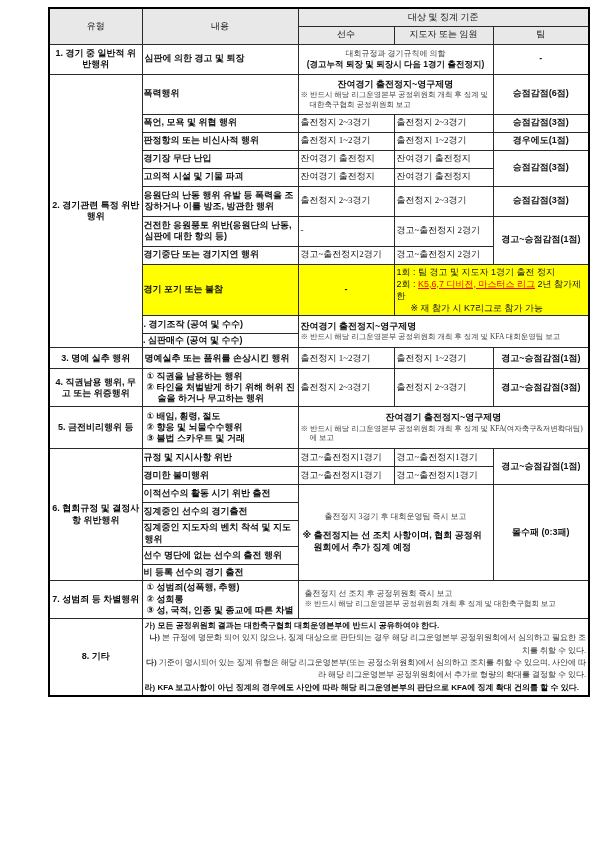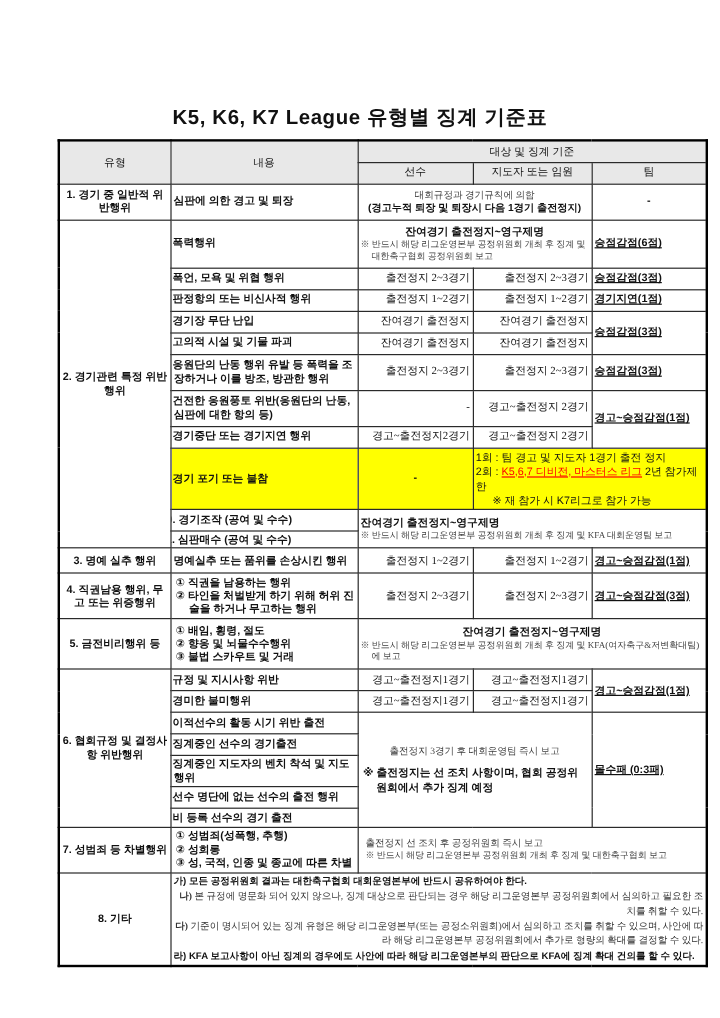--- a/index.html
+++ b/index.html
@@ -27,23 +27,23 @@
   tr.sec > td{border-top:1.6px solid #000;}
   thead th{
     background:#e8e8e8;font-weight:normal;text-align:center;font-size:9px;
   }
   
   .c-type{font-weight:bold;text-align:center;}
   .c-content{font-weight:bold;text-align:left;padding-left:4px;}
   .hang{text-indent:-11px;padding-left:13px;}
   .v{
     font-family:"Liberation Serif","DejaVu Serif",serif;
-    font-weight:normal;color:#3d3d3d;text-align:right;font-size:8px;
-  }
-  .c-team{font-weight:bold;text-align:left;padding-left:3px;text-decoration:underline;}
+    font-weight:normal;color:#3d3d3d;text-align:left;font-size:8px;
+  }
+  .c-team{font-weight:bold;text-align:center;padding-left:3px;}
   .c-dash{text-align:center;font-weight:bold;}
   .main-b{font-weight:bold;text-align:center;display:block;}
   .main-b-left{font-weight:bold;text-align:left;display:block;}
   .note{
     font-family:"Liberation Serif","DejaVu Serif",serif;
     color:#3d3d3d;font-size:7.5px;display:block;text-align:left;
     text-indent:-9px;padding-left:9px;line-height:1.3;
   }
   .serifline{
     font-family:"Liberation Serif","DejaVu Serif",serif;
@@ -64,21 +64,20 @@
   }
   .s8line .mk{font-weight:bold;}
   .s8line.b{font-weight:bold;}
   .s8line.r{font-family:"Liberation Serif","DejaVu Serif",serif;color:#333;text-align:right;}
   .pad-note{padding:2px 4px;}
 </style>
 </head>
 <body>
 
 <div class="page">
-  <h1 class="title">K5, K6, K7  League 유형별 징계 기준표</h1>
 
   <table class="t">
     <colgroup>
       <col style="width:93px">
         <col style="width:156px">
         <col style="width:96px">
         <col style="width:99px">
         <col style="width:96px">
     </colgroup>
     <thead>
@@ -117,21 +116,21 @@
       <tr style="height:18px">
         <td class="c-content hang">2. 폭언, 모욕 및 위협 행위</td>
         <td class="v">출전정지 2~3경기</td>
         <td class="v">출전정지 2~3경기</td>
         <td class="c-team">승점감점(3점)</td>
       </tr>
       <tr style="height:18px">
         <td class="c-content hang">3. 판정항의 또는 비신사적 행위</td>
         <td class="v">출전정지 1~2경기</td>
         <td class="v">출전정지 1~2경기</td>
-        <td class="c-team">경기지연(1점)</td>
+        <td class="c-team">경우에도(1점)</td>
       </tr>
       <tr style="height:18px">
         <td class="c-content hang">4. 경기장 무단 난입</td>
         <td class="v">잔여경기 출전정지</td>
         <td class="v">잔여경기 출전정지</td>
         <td class="c-team" rowspan="2">승점감점(3점)</td>
       </tr>
       <tr style="height:18px">
         <td class="c-content hang">5. 고의적 시설 및 기물 파괴</td>
         <td class="v">잔여경기 출전정지</td>

